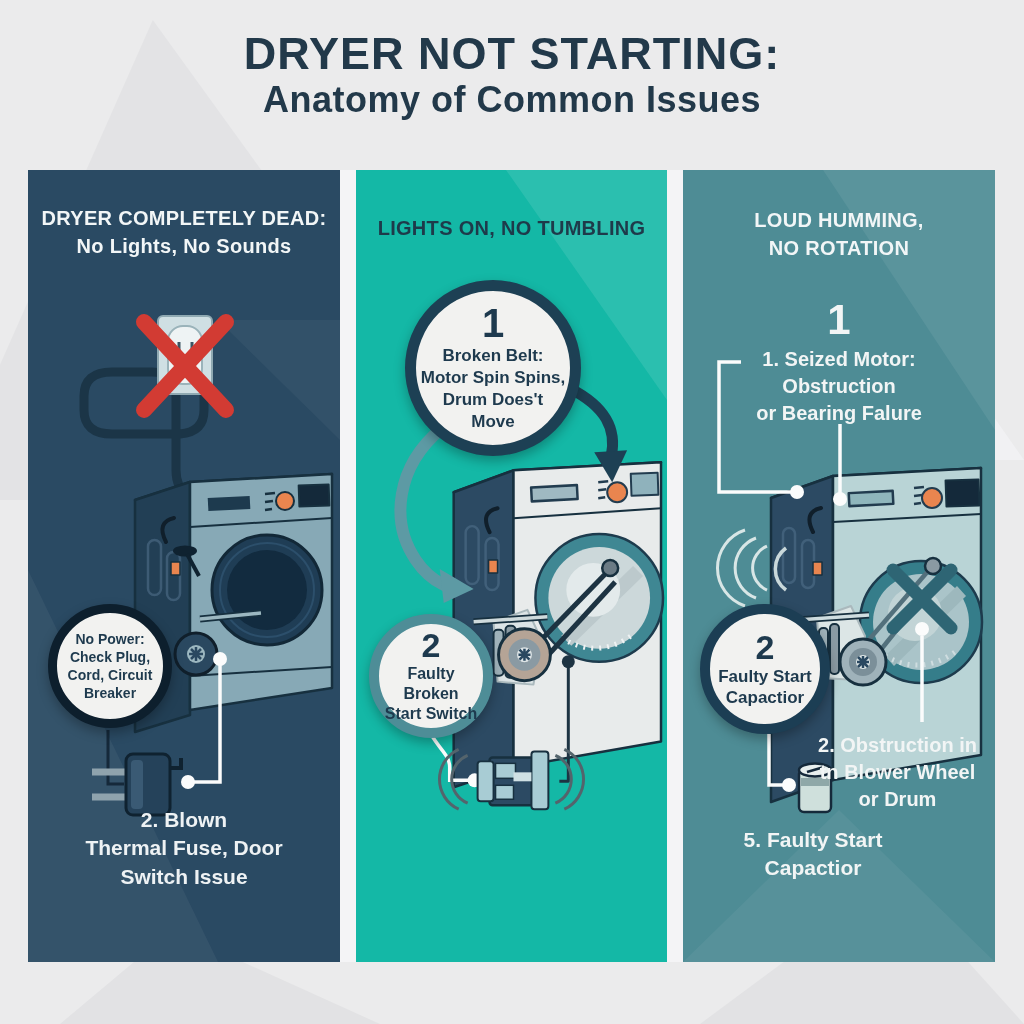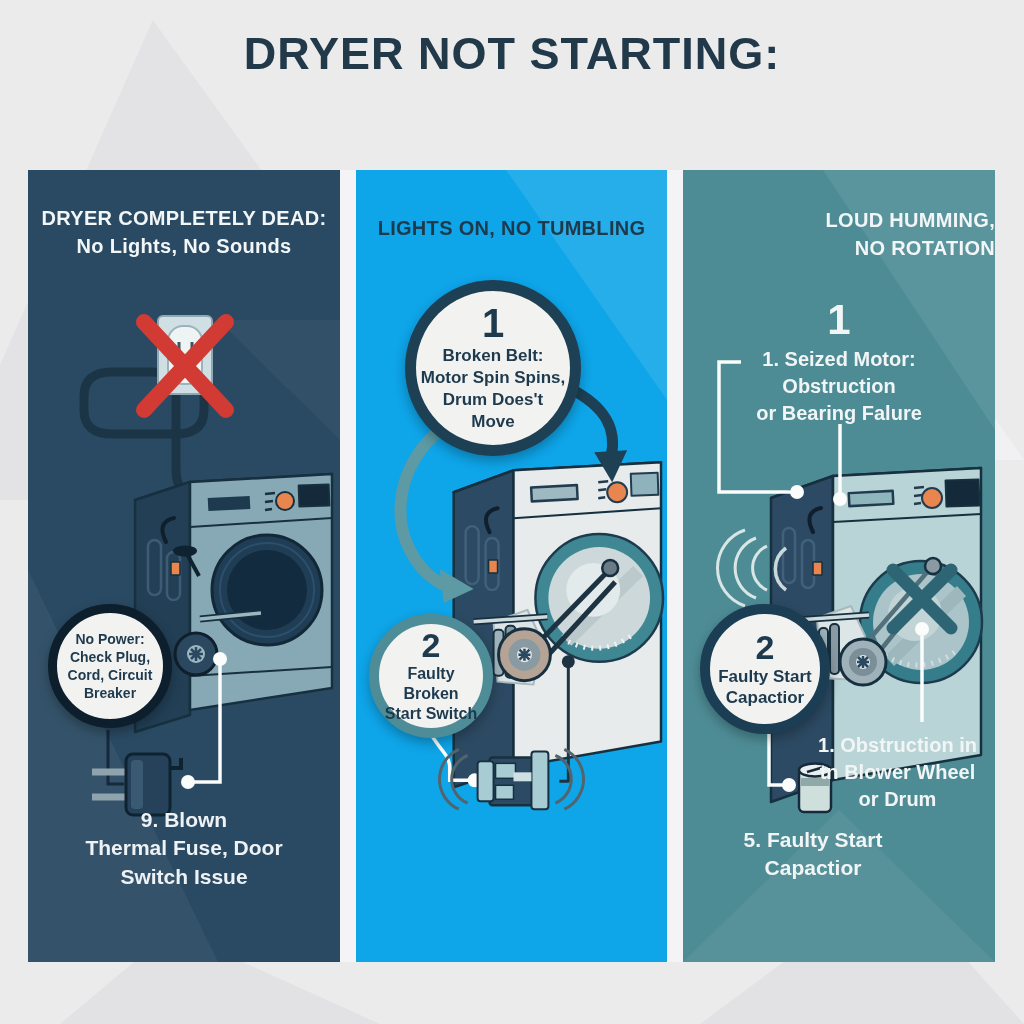--- a/index.html
+++ b/index.html
@@ -4,21 +4,21 @@
 <style>
   html,body{margin:0;padding:0;background:#ebebec;}
   #stage{position:relative;width:1024px;height:1024px;background:#ebebec;overflow:hidden;
          font-family:"Liberation Sans",sans-serif;}
   .bgtri{position:absolute;z-index:0;}
   .title-wrap{position:absolute;top:30px;left:0;right:0;text-align:center;z-index:2;color:#22394a;}
   .title-line1{font-size:45px;font-weight:800;letter-spacing:1px;line-height:1.05;}
   .title-line2{font-size:36px;font-weight:700;letter-spacing:.5px;line-height:1.25;}
   .panel{position:absolute;top:170px;height:792px;z-index:1;overflow:hidden;}
   .panel-dead{left:28px;width:312px;background:#2a4a63;}
-  .panel-tumble{left:356px;width:311px;background:#0ea5e9;}
+  .panel-tumble{left:356px;width:311px;background:#14b8a6;}
   .panel-hum{left:683px;width:312px;background:#4e8c95;}
   .gap-strip{position:absolute;top:170px;width:16px;height:792px;background:#f4f4f6;z-index:1;}
   .sheen{position:absolute;z-index:1;pointer-events:none;}
   .art{position:absolute;left:0;top:0;width:100%;height:100%;z-index:2;}
   .hdr{position:absolute;left:0;width:100%;text-align:center;font-weight:700;font-size:20px;
        line-height:1.4;white-space:pre-line;letter-spacing:.3px;z-index:3;}
   .hdr-light{color:#f2f6f7;}
   .hdr-dark{color:#1e3a4a;}
   .badge{position:absolute;border-radius:50%;background:#f2f2f0;box-sizing:border-box;
          display:flex;flex-direction:column;align-items:center;justify-content:center;
@@ -41,20 +41,21 @@
   <div class="bgtri" style="left:-60px;top:20px;width:560px;height:480px;background:#e3e3e5;clip-path:polygon(38% 0,0 100%,100% 100%);"></div>
   <div class="bgtri" style="left:60px;top:930px;width:320px;height:94px;background:#e2e2e4;clip-path:polygon(35% 0,0 100%,100% 100%);"></div>
   <div class="bgtri" style="left:700px;top:880px;width:324px;height:144px;background:#e2e2e4;clip-path:polygon(60% 0,0 100%,100% 100%);"></div>
   <div class="bgtri" style="left:800px;top:300px;width:224px;height:160px;background:#f1f1f3;clip-path:polygon(50% 0,0 100%,100% 100%);"></div>
 
   <div class="gap-strip" style="left:340px;"></div>
   <div class="gap-strip" style="left:667px;"></div>
 
   <div class="title-wrap">
     <div class="title-line1">DRYER NOT STARTING:</div>
+    <div class="title-line2">Anatomy of Common Issues</div>
   </div>
 
   <div class="panel panel-dead">
     <div class="sheen" style="left:0;top:400px;width:190px;height:392px;background:rgba(255,255,255,.05);clip-path:polygon(0 0,100% 100%,0 100%);"></div>
     <div class="sheen" style="left:190px;top:150px;width:122px;height:120px;background:rgba(255,255,255,.04);clip-path:polygon(100% 0,0 0,100% 100%);"></div>
 
     <div class="hdr hdr-light" style="top:34px;">DRYER COMPLETELY DEAD:
 No Lights, No Sounds</div>
 
     <svg class="art" viewBox="0 0 312 792">
@@ -114,21 +115,21 @@
       </g>
     </svg>
 
     <div class="badge" style="left:20px;top:434px;width:124px;height:124px;border:9px solid #0d1f2d;font-size:14px;line-height:1.3;">
       <div>No Power:
 Check Plug,
 Cord, Circuit
 Breaker</div>
     </div>
 
-    <div class="caption cap-light" style="top:636px;font-size:21px;">9. Blown
+    <div class="caption cap-light" style="top:636px;font-size:21px;">2. Blown
 Thermal Fuse, Door
 Switch Issue</div>
   </div>
 
   <div class="panel panel-tumble">
     <div class="sheen" style="left:150px;top:0;width:161px;height:230px;background:rgba(255,255,255,.10);clip-path:polygon(100% 0,0 0,100% 100%);"></div>
 
     <div class="hdr hdr-dark" style="top:44px;">LIGHTS ON, NO TUMBLING</div>
 
     <svg class="art" viewBox="0 0 312 792">
@@ -210,21 +211,21 @@
       <div>Faulty Broken
 Start Switch</div>
     </div>
 
   </div>
 
   <div class="panel panel-hum">
     <div class="sheen" style="left:140px;top:0;width:172px;height:260px;background:rgba(255,255,255,.07);clip-path:polygon(100% 0,0 0,100% 100%);"></div>
     <div class="sheen" style="left:0;top:640px;width:312px;height:152px;background:rgba(255,255,255,.05);clip-path:polygon(0 100%,50% 0,100% 100%);"></div>
 
-    <div class="hdr hdr-light" style="top:36px;text-align:right;">LOUD HUMMING,
+    <div class="hdr hdr-light" style="top:36px;">LOUD HUMMING,
 NO ROTATION</div>
 
     <div class="bignum" style="top:126px;font-size:42px;">1</div>
     <div class="freetext" style="left:0;width:100%;top:176px;font-size:20px;">1. Seized Motor:
 Obstruction
 or Bearing Falure</div>
 
     <svg class="art" viewBox="0 0 312 792">
       <g stroke-linejoin="round">
         <polygon points="88,328 150,306 298,298 236,320" fill="#cfe0e0" stroke="#17303f" stroke-width="2.5"></polygon>
@@ -294,20 +295,20 @@
         <line x1="124" y1="602" x2="141" y2="597" stroke="#15293a" stroke-width="2.5"></line>
       </g>
     </svg>
 
     <div class="badge" style="left:17px;top:434px;width:130px;height:130px;border:10px solid #1c3e54;font-size:17px;line-height:1.25;">
       <div class="num" style="font-size:34px;">2</div>
       <div>Faulty Start
 Capactior</div>
     </div>
 
-    <div class="freetext" style="left:122px;width:185px;top:562px;font-size:20px;">1. Obstruction in
+    <div class="freetext" style="left:122px;width:185px;top:562px;font-size:20px;">2. Obstruction in
 tn Blower Wheel
 or Drum</div>
     <div class="freetext" style="left:20px;width:220px;top:656px;font-size:21px;">5. Faulty Start
 Capactior</div>
   </div>
 
 </div>
 
 </body></html>

